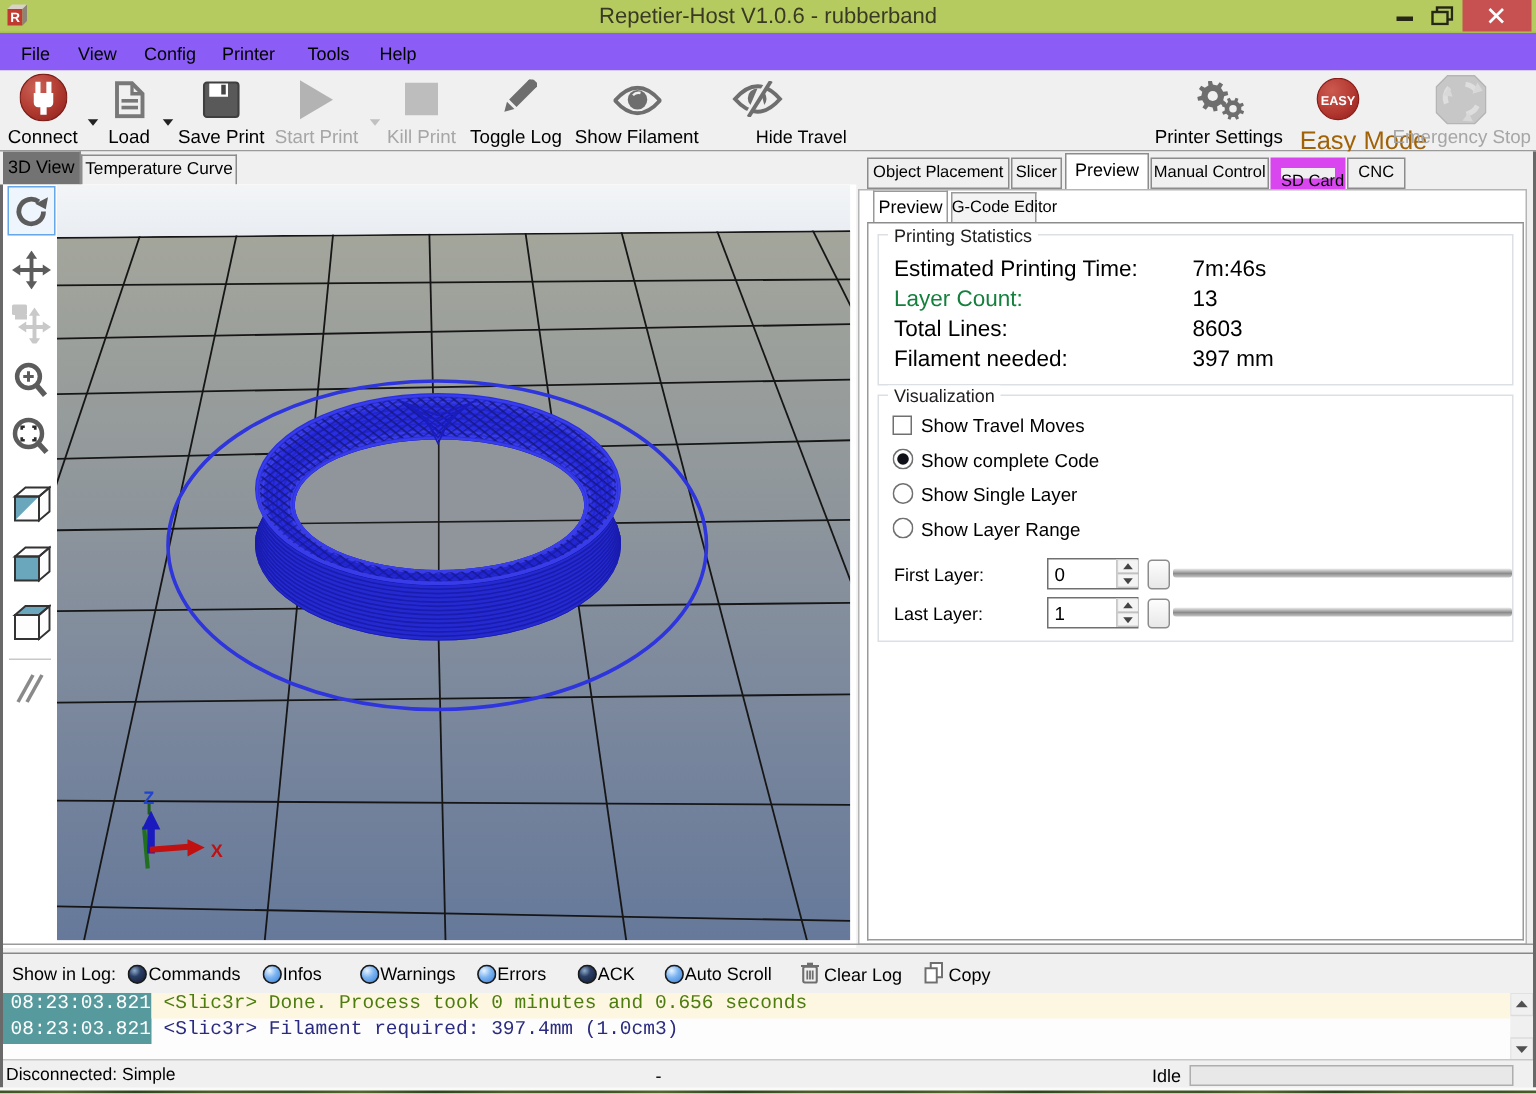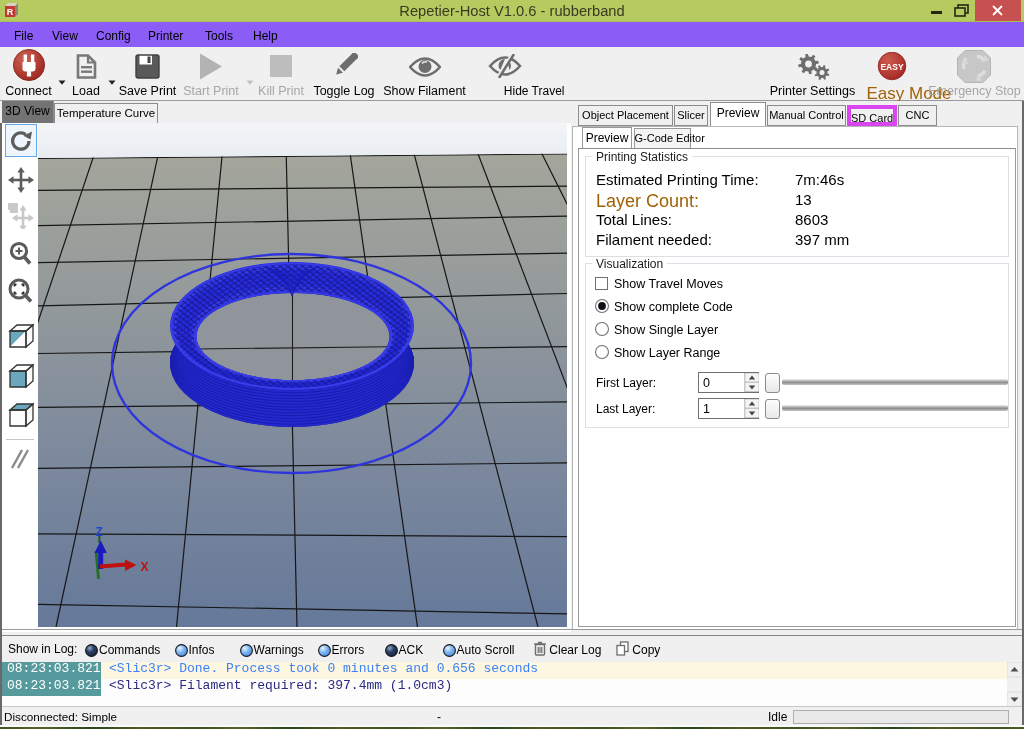--- a/index.html
+++ b/index.html
@@ -333,30 +333,30 @@
         </g>
       </svg>
     </div>
   </div>
 <div class="abs" style="left:571px;top:101px;width:451px;height:531px;background:#f0f0f0">
     <div class="abs" style="left:1px;top:24.5px;width:446px;height:504px;background:#fff;border:1px solid #b5b5b5"></div>
     <div class="abs" style="left:7px;top:3.5px;width:95px;height:21px;background:#f0f0f0;border:1px solid #8c8c8c;font-size:11px;text-align:center;line-height:19px;white-space:nowrap">Object Placement</div>
     <div class="abs" style="left:103px;top:3.5px;width:34px;height:21px;background:#f0f0f0;border:1px solid #8c8c8c;font-size:11px;text-align:center;line-height:19px;white-space:nowrap">Slicer</div>
     <div class="abs" style="left:139px;top:1px;width:56px;height:24px;background:#fff;border:1px solid #8c8c8c;border-bottom:none;font-size:12px;text-align:center;line-height:21px;white-space:nowrap;z-index:3">Preview</div>
     <div class="abs" style="left:196px;top:3.5px;width:79px;height:21px;background:#f0f0f0;border:1px solid #8c8c8c;font-size:11px;text-align:center;line-height:19px;white-space:nowrap">Manual Control</div>
-    <div class="abs" style="left:276px;top:3.5px;width:50px;height:21px;background:#f0f0f0;border:4px solid #d946ef;font-size:11px;text-align:center;line-height:19px;white-space:nowrap">SD Card</div>
+    <div class="abs" style="left:276px;top:3.5px;width:50px;height:21px;background:#f0f0f0;border:7px solid #d946ef;font-size:11px;text-align:center;line-height:19px;white-space:nowrap">SD Card</div>
     <div class="abs" style="left:327px;top:3.5px;width:39px;height:21px;background:#f0f0f0;border:1px solid #8c8c8c;font-size:11px;text-align:center;line-height:19px;white-space:nowrap">CNC</div>
     <div class="abs" style="left:11px;top:25.5px;width:50px;height:21px;background:#fff;border:1px solid #999;border-bottom:none;font-size:12px;text-align:center;line-height:20px;white-space:nowrap;z-index:3">Preview</div>
     <div class="abs" style="left:62.5px;top:27px;width:57px;height:20px;background:#f4f4f4;border:1px solid #999;border-bottom:none;font-size:11px;text-align:center;line-height:19px;white-space:nowrap">G-Code Editor</div>
     <div class="abs" style="left:7px;top:46.5px;width:438px;height:479px;background:#fff;border:1px solid #9a9a9a;border-top:1px solid #8c8c8c"></div>
     <div class="abs" style="left:14px;top:55px;width:424px;height:101px;border:1px solid #dcdfe4"></div>
     <div class="abs" style="left:21px;top:48.5px;background:#fff;padding:0 4px;font-size:12px;color:#202020">Printing Statistics</div>
     <div class="abs" style="left:25px;top:70px;font-size:15px;color:#000">Estimated Printing Time:</div>
     <div class="abs" style="left:224px;top:70px;font-size:15px;color:#000">7m:46s</div>
-    <div class="abs" style="left:25px;top:90px;font-size:18px;color:#a16207">Layer Count:</div>
+    <div class="abs" style="left:25px;top:90px;font-size:15px;color:#15803d">Layer Count:</div>
     <div class="abs" style="left:224px;top:90px;font-size:15px;color:#000">13</div>
     <div class="abs" style="left:25px;top:110px;font-size:15px;color:#000">Total Lines:</div>
     <div class="abs" style="left:224px;top:110px;font-size:15px;color:#000">8603</div>
     <div class="abs" style="left:25px;top:130px;font-size:15px;color:#000">Filament needed:</div>
     <div class="abs" style="left:224px;top:130px;font-size:15px;color:#000">397 mm</div>
     <div class="abs" style="left:14px;top:162px;width:424px;height:165px;border:1px solid #dcdfe4"></div>
     <div class="abs" style="left:21px;top:155.5px;background:#fff;padding:0 4px;font-size:12px;color:#202020">Visualization</div>
     <div class="abs" style="left:24px;top:176px;width:13px;height:13px;background:#fff;border:1px solid #707070"></div>
     <div class="abs" style="left:43px;top:176px;font-size:12.5px">Show Travel Moves</div>
     <svg class="abs" style="left:24px;top:198px" width="14" height="14" viewBox="0 0 13 13">
@@ -469,21 +469,21 @@
         <line x1="7.8" y1="6" x2="7.8" y2="12" stroke="#6e6e6e" stroke-width="1.2"></line>
       </svg><span style="font-size:12px;vertical-align:2px"> Clear Log</span></div>
     <div class="abs" style="left:614px;top:5px"><svg width="13" height="15" viewBox="0 0 13 15" style="">
         <rect x="4.5" y="1" width="7.5" height="9.5" fill="#fff" stroke="#6e6e6e" stroke-width="1.3"></rect>
         <rect x="1" y="4.5" width="7.5" height="9.5" fill="#fff" stroke="#6e6e6e" stroke-width="1.3"></rect>
       </svg><span style="font-size:12px;vertical-align:2px"> Copy</span></div>
     <div class="abs" style="left:0;top:26px;width:1005px;height:45px;background:#fdfdfd;font-family:'Liberation Mono',monospace;font-size:13px;line-height:16px">
       <div class="abs" style="left:0;top:0;width:99px;height:34px;background:#579a9e"></div>
       <div class="abs" style="left:99px;top:0;width:906px;height:17px;background:#fdf6e1"></div>
       <div class="abs" style="left:5px;top:-1px;color:#fff">08:23:03.821</div>
-      <div class="abs" style="left:107px;top:-1px;color:#3b82f6">&lt;Slic3r&gt; Done. Process took 0 minutes and 0.656 seconds</div>
+      <div class="abs" style="left:107px;top:-1px;color:#4d7c0f">&lt;Slic3r&gt; Done. Process took 0 minutes and 0.656 seconds</div>
       <div class="abs" style="left:5px;top:15.5px;color:#fff">08:23:03.821</div>
       <div class="abs" style="left:107px;top:15.5px;color:#2a2a80">&lt;Slic3r&gt; Filament required: 397.4mm (1.0cm3)</div>
     </div>
     <div class="abs" style="left:1005px;top:26px;width:15px;height:45px;background:#f0f0f0"><svg width="15" height="45" viewBox="0 0 15 45">
         <rect x="0" y="0" width="15" height="15" fill="#f0f0f0" stroke="#dcdcdc" stroke-width="1"></rect>
         <rect x="0" y="30" width="15" height="15" fill="#f0f0f0" stroke="#dcdcdc" stroke-width="1"></rect>
         <polygon points="7.5,5 3.5,9.5 11.5,9.5" fill="#505050"></polygon>
         <polygon points="7.5,40 3.5,35.5 11.5,35.5" fill="#505050"></polygon>
       </svg></div>
   </div>

